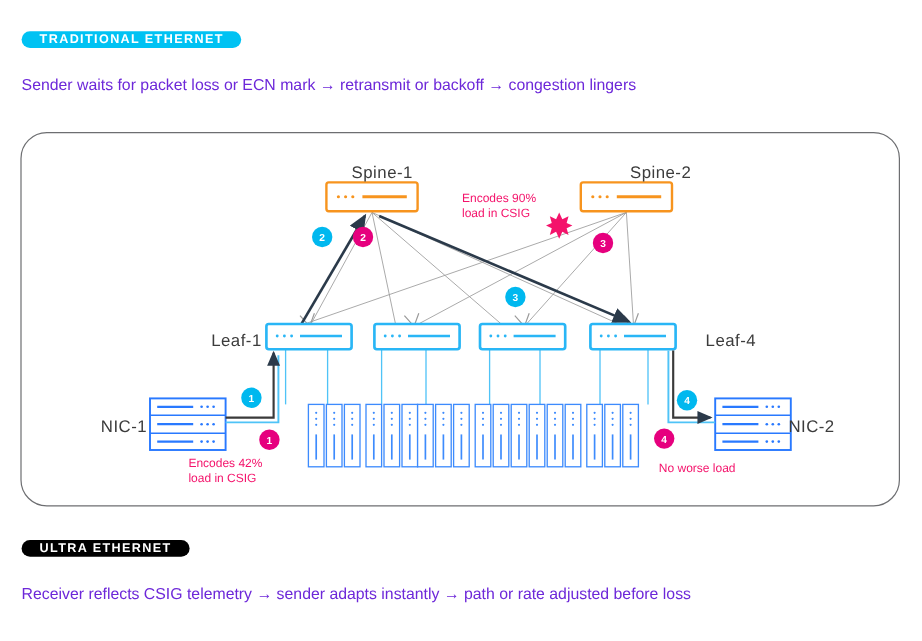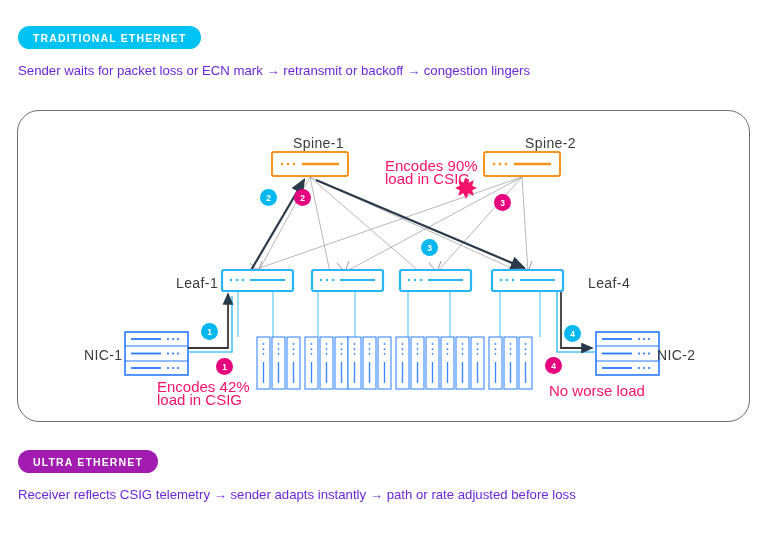--- a/index.html
+++ b/index.html
@@ -12,38 +12,38 @@
     height: 534px;
     position: relative;
     font-family: "Liberation Sans", sans-serif;
     overflow: hidden;
   }
   .badge {
     position: absolute;
     display: inline-flex;
     align-items: center;
     justify-content: center;
-    height: 23px;
+    height: 14px;
     padding: 0 15px;
     border-radius: 12px;
     color: #ffffff;
     font-size: 10.5px;
     font-weight: bold;
     letter-spacing: 1.15px;
     white-space: nowrap;
   }
   #badge-traditional {
     left: 18px;
     top: 26px;
     background: #00c2f3;
   }
   #badge-ultra {
     left: 18px;
     top: 450px;
-    background: #a21caf;
+    background: #000000;
   }
   .caption {
     position: absolute;
     left: 18px;
     font-size: 13.2px;
     color: #6d28d9;
     white-space: nowrap;
   }
   #caption-top { top: 63px; }
   #caption-bottom { top: 487px; }
@@ -71,21 +71,21 @@
 
   .node-label {
     position: absolute;
     font-size: 14px;
     color: #3c3c3c;
     letter-spacing: 0.4px;
     white-space: nowrap;
   }
   .anno-text {
     position: absolute;
-    font-size: 15px;
+    font-size: 10px;
     color: #f4136b;
     line-height: 13px;
     white-space: nowrap;
   }
   .step-badge {
     position: absolute;
     width: 17px;
     height: 17px;
     border-radius: 50%;
     display: flex;

